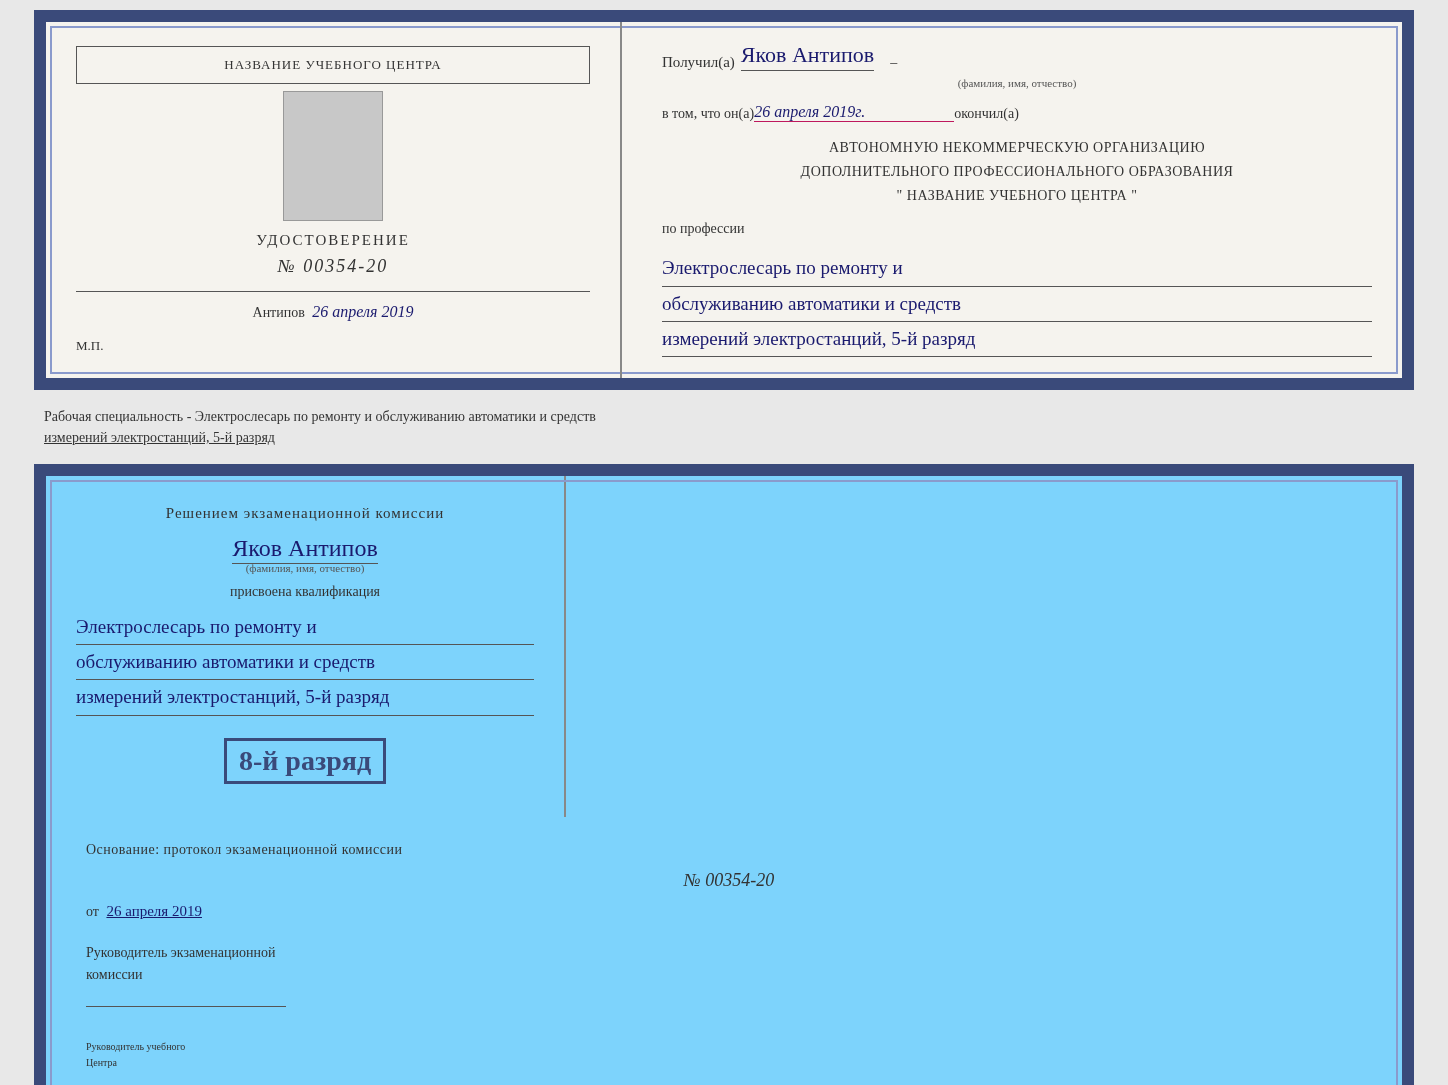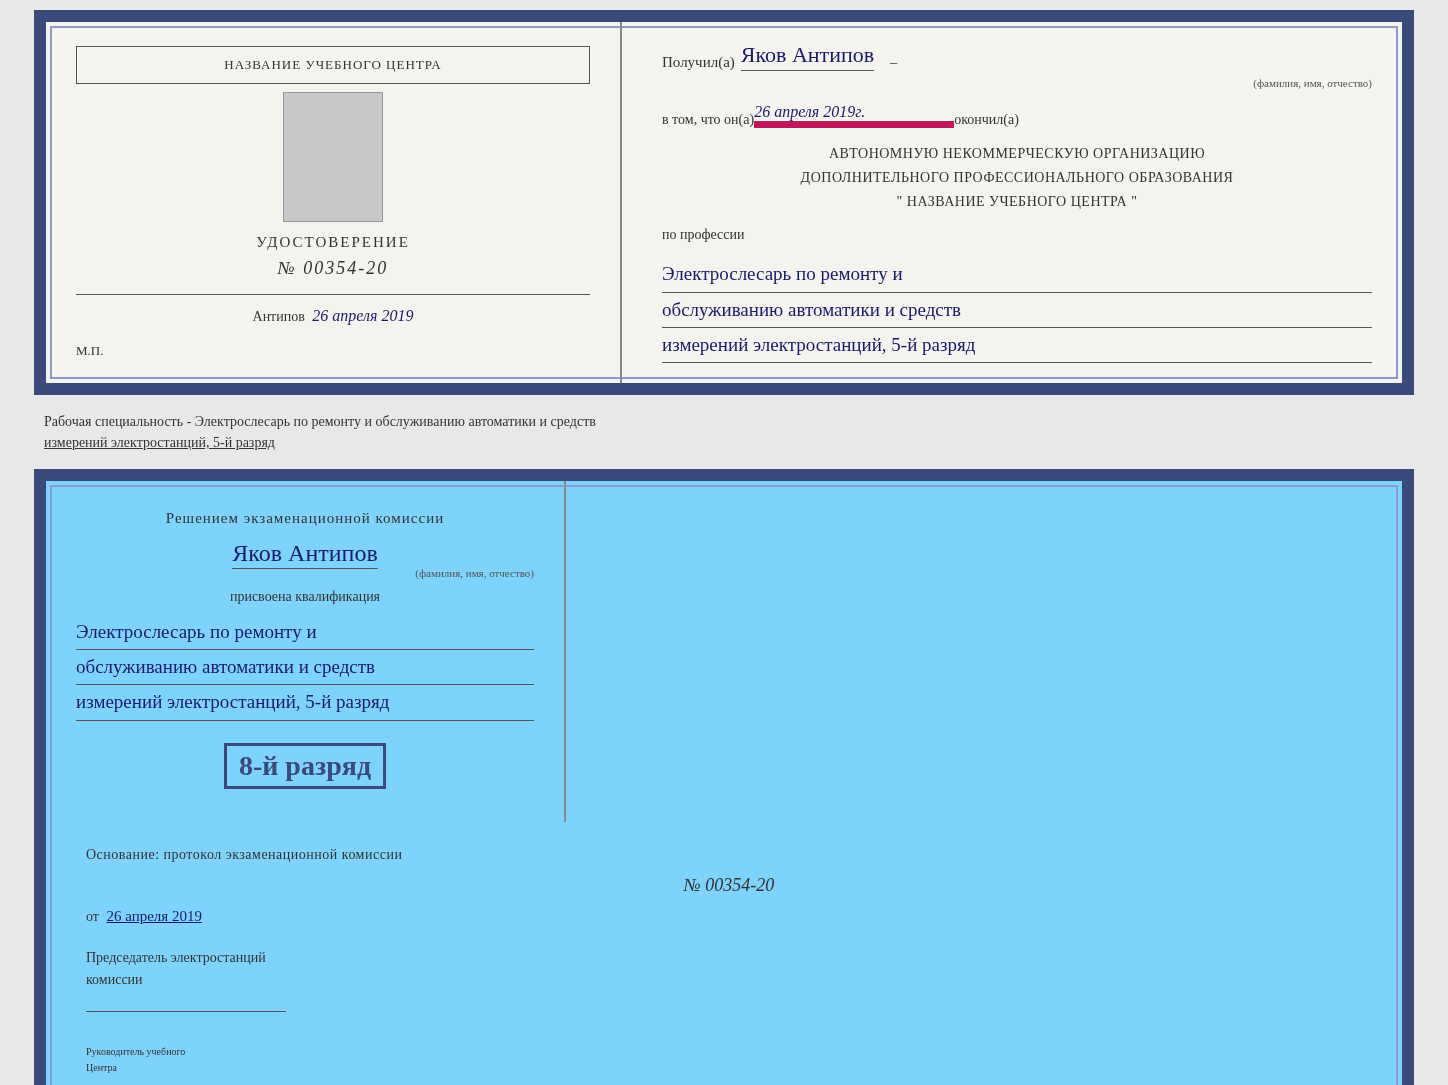--- a/index.html
+++ b/index.html
@@ -108,26 +108,26 @@
       font-family: 'Segoe Script', 'Bradley Hand', cursive;
       font-size: 22px;
       color: #1a1a6e;
       border-bottom: 1px solid #555;
       padding-bottom: 2px;
     }
 
     .subtext-small {
       font-size: 11px;
       color: #555;
-      text-align: right;
+      text-align: center;
       display: block;
     }
 
     .field-line {
-      border-bottom: 7px solid #be185d;
+      border-bottom: 1px solid #be185d;
       display: inline-block;
       min-width: 200px;
     }
 
     .italic-handwritten {
       font-family: 'Segoe Script', 'Bradley Hand', cursive;
       font-style: italic;
       font-size: 15px;
       color: #1a1a6e;
     }
@@ -389,21 +389,21 @@
 
     <div class="protocol-number">№  00354-20</div>
 
     <div class="protocol-date">
       <span>от</span>
       <span class="italic-date" style="margin-left:4px; text-decoration:underline;">26 апреля 2019</span>
     </div>
 
     <div class="chairman-section">
       <div class="chairman-label">
-        <span>Председатель электростанций</span><br>
+        <span>Руководитель экзаменационной</span><br>
         <span>комиссии</span>
       </div>
       <span class="sig-line"></span>
     </div>
 
     <div class="director-label">
       <span>Руководитель учебного</span><br>
       <span>Центра</span>
       <span class="sig-line"></span>
     </div>

